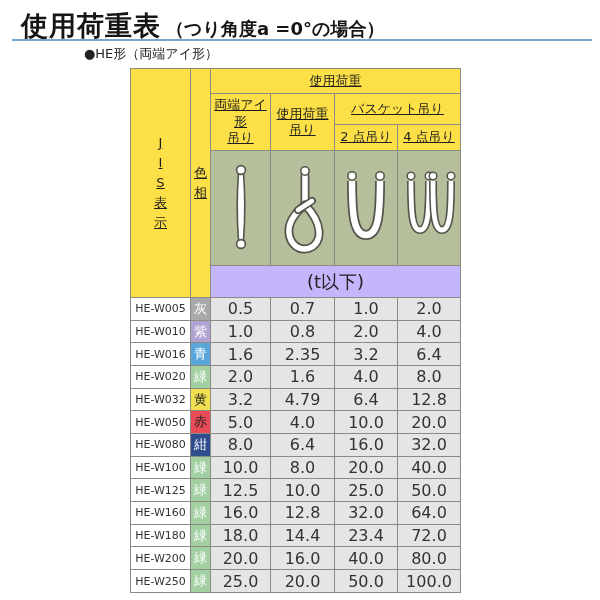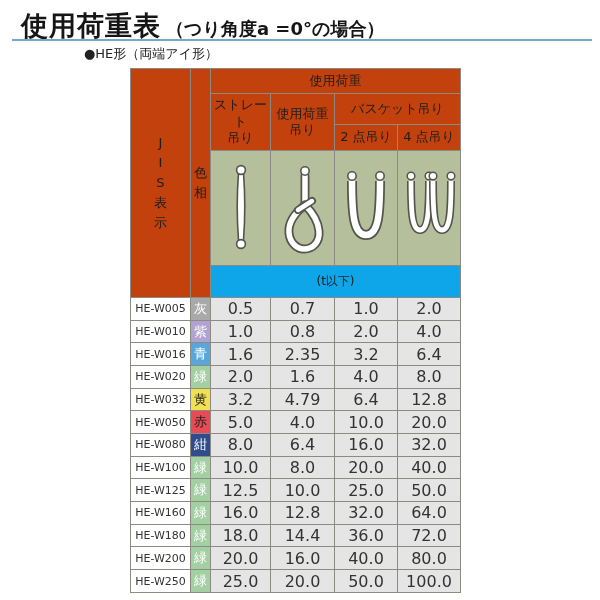--- a/index.html
+++ b/index.html
@@ -14,24 +14,24 @@
   .title-suffix{font-size:18px;font-weight:bold;color:#151515;}
   .title-rule{position:absolute;left:12px;top:39px;width:580px;height:0;
     border-top:2px solid #79a7c9;}
   .subtitle{position:absolute;left:47px;top:45px;font-size:13px;color:#222;margin-left:37px;}
 
   .tbl-wrap{position:absolute;left:130px;top:68px;}
   table{border-collapse:collapse;table-layout:fixed;width:330px;height:525px;
     border:1px solid #6e6e66;}
   td{border:1px solid #8b8b83;padding:0;text-align:center;vertical-align:middle;
     overflow:hidden;}
-  .th-green{background:#c2410c;color:#1e1e1e;font-size:13px;line-height:1.25;}
+  .th-green{background:#fde047;color:#1e1e1e;font-size:13px;line-height:1.25;text-decoration:underline;}
   .two-line{white-space:pre-line;}
   .vertical{white-space:pre-line;font-size:13px;line-height:1.55;letter-spacing:0;}
-  .unit-row{background:#0ea5e9;font-size:12px;color:#222;}
+  .unit-row{background:#c4b5fd;font-size:18px;color:#222;}
   .icon-cell{background:#b5bf9b;}
   .jis-cell{background:#ffffff;font-size:11px;color:#333;margin-left:36px;}
   .color-cell{font-size:13px;font-weight:normal;}
   .val-cell{background:#e5e5e5;font-size:16px;color:#333;}
   svg{display:block;margin:0 auto;}
 </style>
 </head>
 <body>
 
 <div class="title-row">
@@ -60,21 +60,21 @@
 表
 示</span>
     </td>
     <td class="th-green" rowspan="5">
       <span class="vertical">色
 相</span>
     </td>
     <td class="th-green" colspan="4">使用荷重</td>
   </tr>
   <tr style="height:27px">
-    <td class="th-green two-line" rowspan="2">ストレート
+    <td class="th-green two-line" rowspan="2">両端アイ形
 吊り</td>
     <td class="th-green two-line" rowspan="2">使用荷重
 吊り</td>
     <td class="th-green" colspan="2">バスケット吊り</td>
   </tr>
   <tr style="height:23px">
     <td class="th-green">2 点吊り</td>
     <td class="th-green">4 点吊り</td>
   </tr>
   <tr style="height:102px">
@@ -200,21 +200,21 @@
           <td class="val-cell">16.0</td>
           <td class="val-cell">12.8</td>
           <td class="val-cell">32.0</td>
           <td class="val-cell">64.0</td>
         </tr>
         <tr>
           <td class="jis-cell">HE-W180</td>
           <td class="color-cell" style="background-color: rgb(163, 208, 163); color: rgb(255, 255, 255);">緑</td>
           <td class="val-cell">18.0</td>
           <td class="val-cell">14.4</td>
-          <td class="val-cell">36.0</td>
+          <td class="val-cell">23.4</td>
           <td class="val-cell">72.0</td>
         </tr>
         <tr>
           <td class="jis-cell">HE-W200</td>
           <td class="color-cell" style="background-color: rgb(163, 208, 163); color: rgb(255, 255, 255);">緑</td>
           <td class="val-cell">20.0</td>
           <td class="val-cell">16.0</td>
           <td class="val-cell">40.0</td>
           <td class="val-cell">80.0</td>
         </tr>

